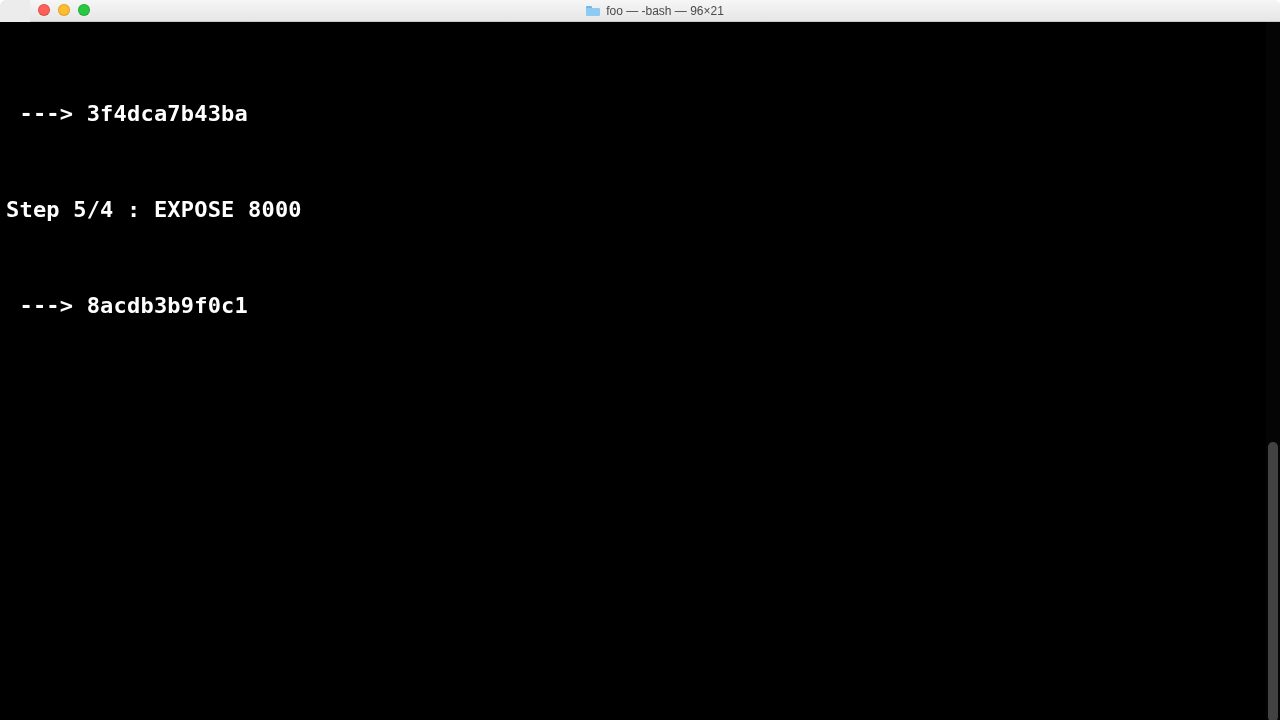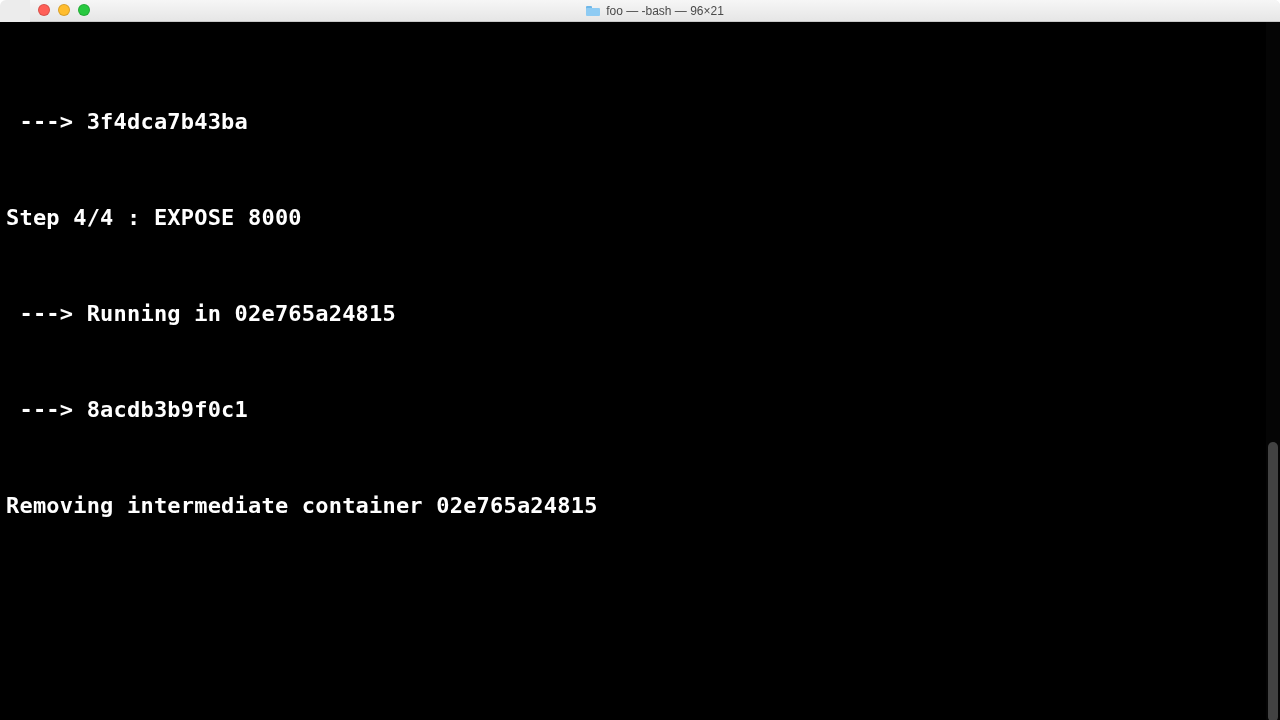--- a/index.html
+++ b/index.html
@@ -26,21 +26,21 @@
   .folder-icon::before {
     content: ""; position: absolute; left: 0; top: 1px; width: 6px; height: 3px;
     background: #6fb7e8; border-radius: 1px 1px 0 0;
   }
   .folder-icon::after {
     content: ""; position: absolute; left: 0; top: 3px; width: 14px; height: 8px;
     background: #8ecbf3; border-radius: 1px;
   }
   .terminal {
     position: absolute; left: 0; right: 0; top: 22px; bottom: 0;
-    background: #000; color: #fff; padding: 20px 6px 0 6px;
+    background: #000; color: #fff; padding: 12px 6px 0 6px;
     font-family: "Menlo","Monaco","Consolas",monospace;
     font-size: 22px; line-height: 32px; font-weight: 600;
     letter-spacing: 0.2px; white-space: pre;
   }
   .terminal .row { display: block; }
   .scroll-track {
     position: absolute; right: 0; top: 22px; bottom: 0; width: 14px;
     background: rgba(255,255,255,0.02);
   }
   .scroll-thumb {
@@ -60,24 +60,22 @@
       <div class="tl max"></div>
     </div>
     <div class="title-center">
       <span class="folder-icon"></span>
       <span>foo — -bash — 96×21</span>
     </div>
   </div>
 
   <div class="terminal">
     <span class="row"> ---&gt; 3f4dca7b43ba</span>
-    <span class="row">Step 4/4 : EXPOSE 8000</span>
-    <span class="row"> ---&gt; Running in 02e765a24815</span>
+    <span class="row">Step 5/4 : EXPOSE 8000</span>
     <span class="row"> ---&gt; 8acdb3b9f0c1</span>
-    <span class="row">Removing intermediate container 02e765a24815</span>
     
     
     
     
     
     
     
     
     
     

